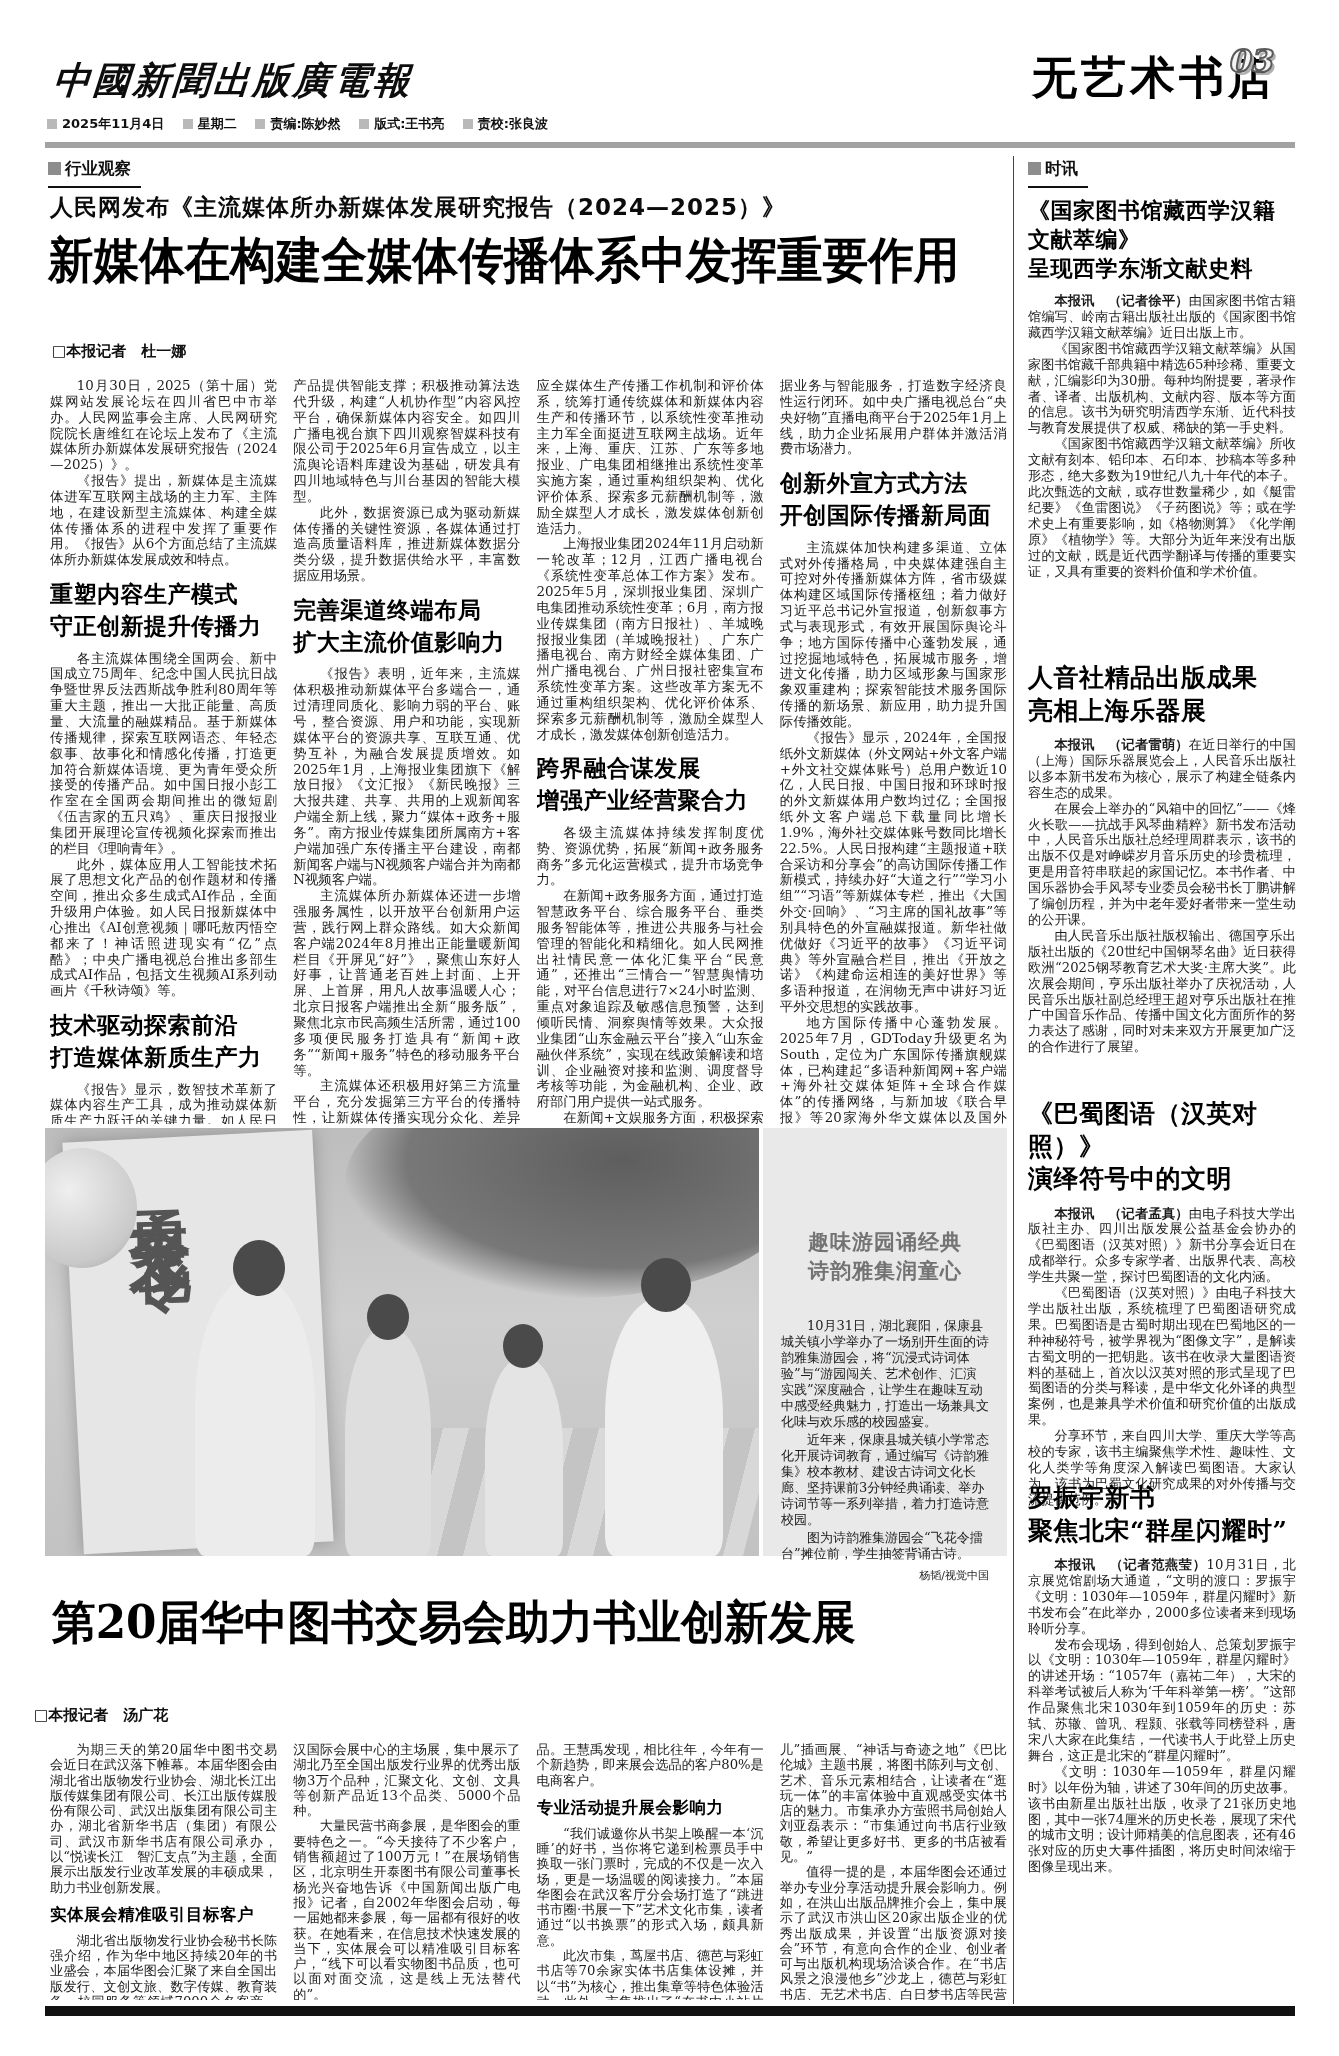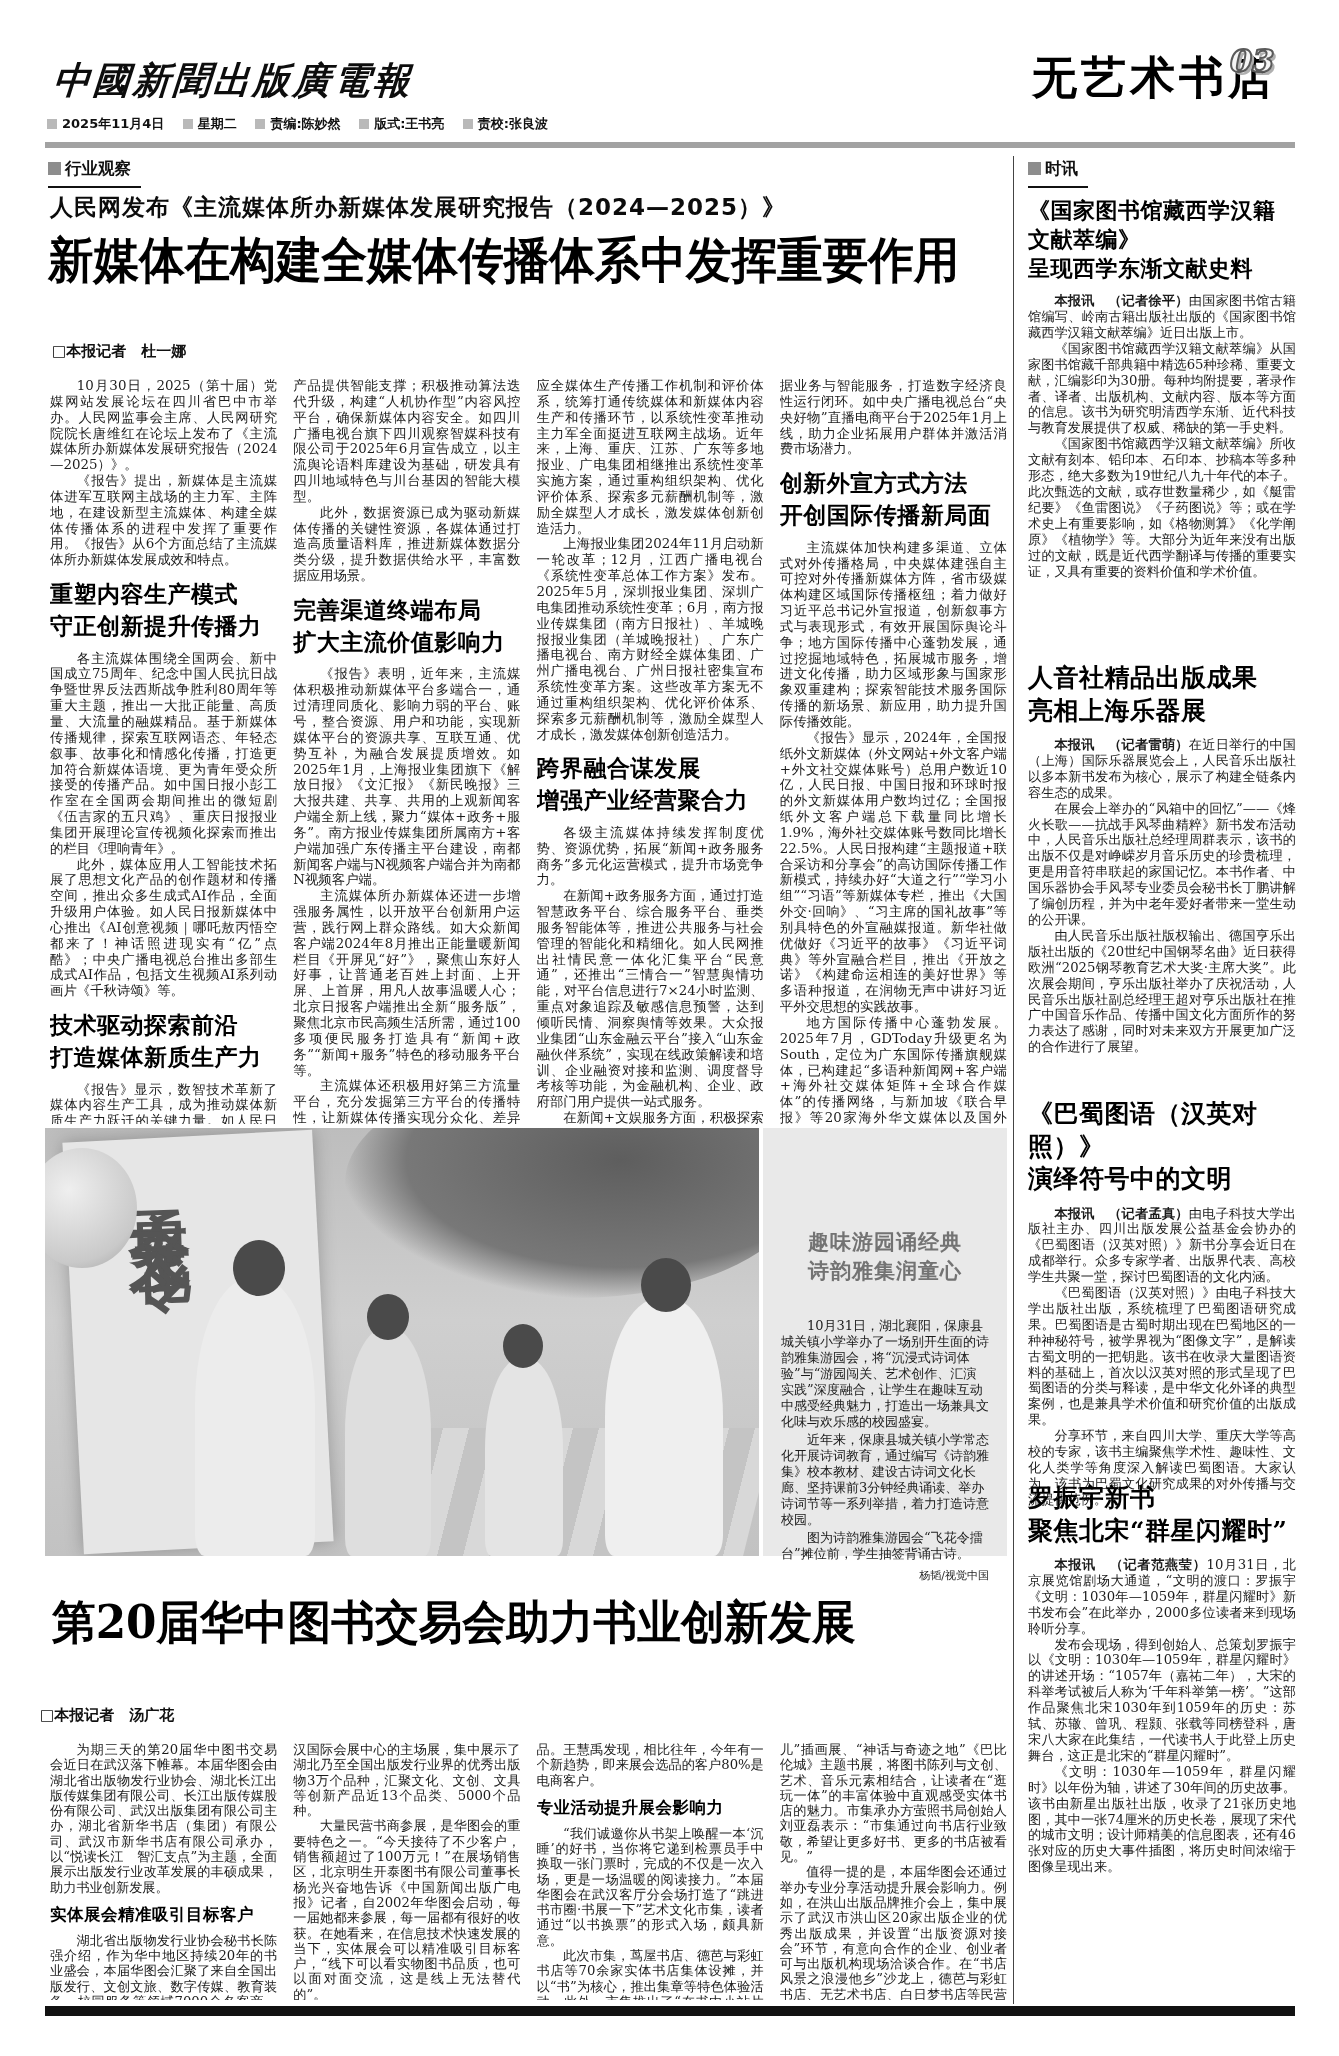--- a/index.html
+++ b/index.html
@@ -149,21 +149,21 @@
     <div class="caption-title">趣味游园诵经典<br>诗韵雅集润童心</div>
     <div>
         <p class="para cap-first">10月31日，湖北襄阳，保康县城关镇小学举办了一场别开生面的诗韵雅集游园会，将“沉浸式诗词体验”与“游园闯关、艺术创作、汇演实践”深度融合，让学生在趣味互动中感受经典魅力，打造出一场兼具文化味与欢乐感的校园盛宴。</p>
         <p class="para">近年来，保康县城关镇小学常态化开展诗词教育，通过编写《诗韵雅集》校本教材、建设古诗词文化长廊、坚持课前3分钟经典诵读、举办诗词节等一系列举措，着力打造诗意校园。</p>
         <p class="para">图为诗韵雅集游园会“飞花令擂台”摊位前，学生抽签背诵古诗。</p>
       </div>
     <div class="credit">杨韬/视觉中国</div>
   </div>
 
   <div class="headline2">第20届华中图书交易会助力书业创新发展</div>
-  <div class="byline" style="left:40px;top:1706px;">□本报记者　汤广花</div>
+  <div class="byline" style="left:34px;top:1706px;">□本报记者　汤广花</div>
   <div class="cols a2cols">
     <div class="col">
         <p class="para">为期三天的第20届华中图书交易会近日在武汉落下帷幕。本届华图会由湖北省出版物发行业协会、湖北长江出版传媒集团有限公司、长江出版传媒股份有限公司、武汉出版集团有限公司主办，湖北省新华书店（集团）有限公司、武汉市新华书店有限公司承办，以“悦读长江　智汇支点”为主题，全面展示出版发行业改革发展的丰硕成果，助力书业创新发展。</p>
         <div class="subhead">实体展会精准吸引目标客户</div>
         <p class="para">湖北省出版物发行业协会秘书长陈强介绍，作为华中地区持续20年的书业盛会，本届华图会汇聚了来自全国出版发行、文创文旅、数字传媒、教育装备、校园服务等领域7000余名客商，设展面积达1.5万平方米，共计1300余家单位参展。设在武</p>
       </div>
     <div class="col">
         <p class="para cont">汉国际会展中心的主场展，集中展示了湖北乃至全国出版发行业界的优秀出版物3万个品种，汇聚文化、文创、文具等创新产品近13个品类、5000个品种。</p>
         <p class="para">大量民营书商参展，是华图会的重要特色之一。“今天接待了不少客户，销售额超过了100万元！”在展场销售区，北京明生开泰图书有限公司董事长杨光兴奋地告诉《中国新闻出版广电报》记者，自2002年华图会启动，每一届她都来参展，每一届都有很好的收获。在她看来，在信息技术快速发展的当下，实体展会可以精准吸引目标客户，“线下可以看实物图书品质，也可以面对面交流，这是线上无法替代的”。</p>
       </div>

